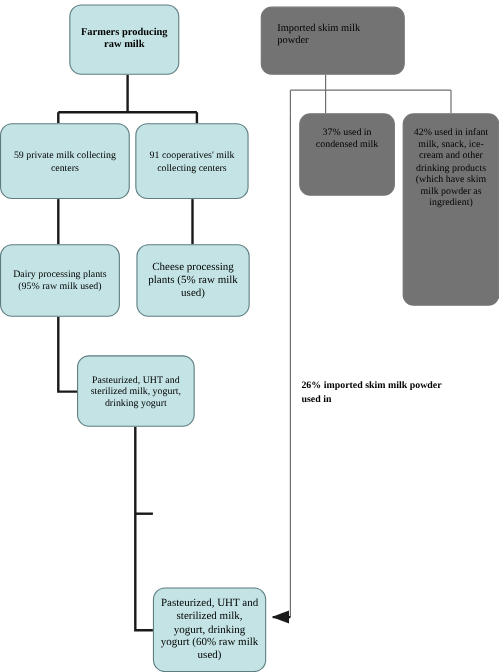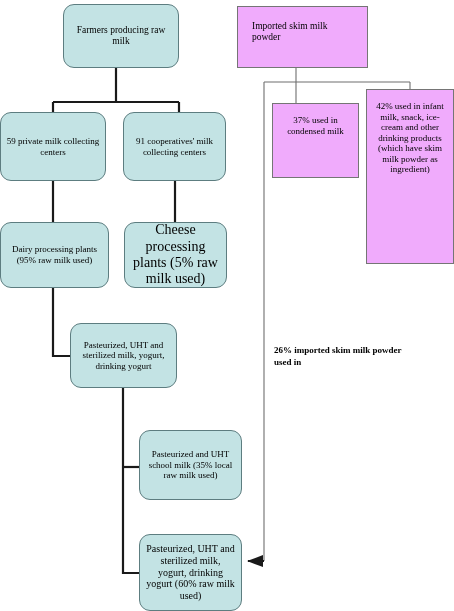--- a/index.html
+++ b/index.html
@@ -40,23 +40,23 @@
   .node-inner {
     padding: 0 5px;
     width: 100%;
   }
   .node.rounded {
     background: #c3e3e4;
     border: 1px solid #5d7d80;
     border-radius: 11px;
   }
   .node.rect {
-    background: #f0abfc;
+    background: #737373;
     border: 1px solid #757575;
-    border-radius: 0;
+    border-radius: 10px;
   }
   .label-note {
     position: absolute;
     text-align: left;
     line-height: 1.3;
     z-index: 3;
     background: transparent;
   }
 </style>
 </head>
@@ -102,59 +102,56 @@
     </g>
 
     <g stroke="#6e6e6e" stroke-width="1.1" fill="none">
       <path d="M264,103 L264,561"></path>
     </g>
     <g stroke="#1a1a1a" stroke-width="2" fill="none">
       <path d="M264,561 L248,561" marker-end="url(#arrow-dark)"></path>
     </g>
   </svg>
 
-  <div class="node rounded" style="left:63px; top:4px; width:116px; height:64px; font-size:9.5px;">
+  <div class="node rounded" style="left:63px; top:4px; width:100px; height:64px; font-size:9.5px;font-weight:bold;">
     <div class="node-inner">Farmers producing raw milk</div>
   </div>
 
   <div class="node rect" style="left:237px; top:6px; width:131px; height:62px; font-size:9.5px; align-items:flex-start; justify-content:flex-start; text-align:left;">
     <div class="node-inner" style="padding:14px 10px 0 14px;">Imported skim milk powder</div>
   </div>
 
-  <div class="node rounded" style="left:0px; top:112px; width:106px; height:69px; font-size:9px;">
+  <div class="node rounded" style="left:0px; top:112px; width:118px; height:69px; font-size:9px;">
     <div class="node-inner">59 private milk collecting centers</div>
   </div>
 
   <div class="node rounded" style="left:123px; top:112px; width:103px; height:69px; font-size:9px;">
     <div class="node-inner">91 cooperatives' milk collecting centers</div>
   </div>
 
   <div class="node rect" style="left:272px; top:103px; width:87px; height:75px; font-size:9px; align-items:flex-start;">
     <div class="node-inner" style="padding-top:11px;">37% used in condensed milk</div>
   </div>
 
-  <div class="node rect" style="left:366px; top:89px; width:88px; height:175px; font-size:9px; align-items:flex-start;">
+  <div class="node rect" style="left:366px; top:103px; width:88px; height:175px; font-size:9px; align-items:flex-start;">
     <div class="node-inner" style="padding-top:11px;">42% used in infant milk, snack, ice-cream and other drinking products (which have skim milk powder as ingredient)</div>
   </div>
 
   <div class="node rounded" style="left:0px; top:222px; width:109px; height:66px; font-size:9px;">
     <div class="node-inner">Dairy processing plants (95% raw milk used)</div>
   </div>
 
-  <div class="node rounded" style="left:124px; top:222px; width:103px; height:66px; font-size:14px;">
+  <div class="node rounded" style="left:124px; top:222px; width:103px; height:66px; font-size:10px;">
     <div class="node-inner">Cheese processing plants (5% raw milk used)</div>
   </div>
 
   <div class="node rounded" style="left:70px; top:323px; width:107px; height:65px; font-size:9px;text-align:center;">
     <div class="node-inner">Pasteurized, UHT and sterilized milk, yogurt, drinking yogurt</div>
   </div>
 
-  <div class="node rounded" style="left:139px; top:430px; width:103px; height:70px; font-size:9px;">
-    <div class="node-inner">Pasteurized and UHT school milk (35% local raw milk used)</div>
-  </div>
 
   <div class="node rounded" style="left:139px; top:534px; width:103px; height:77px; font-size:10px;">
     <div class="node-inner">Pasteurized, UHT and sterilized milk, yogurt, drinking yogurt (60% raw milk used)</div>
   </div>
 
   <div class="label-note" style="left:274px; top:345px; width:130px; font-size:9px;font-weight:bold;">
     <span>26% imported skim milk powder used in</span>
   </div>
 
 </div>

